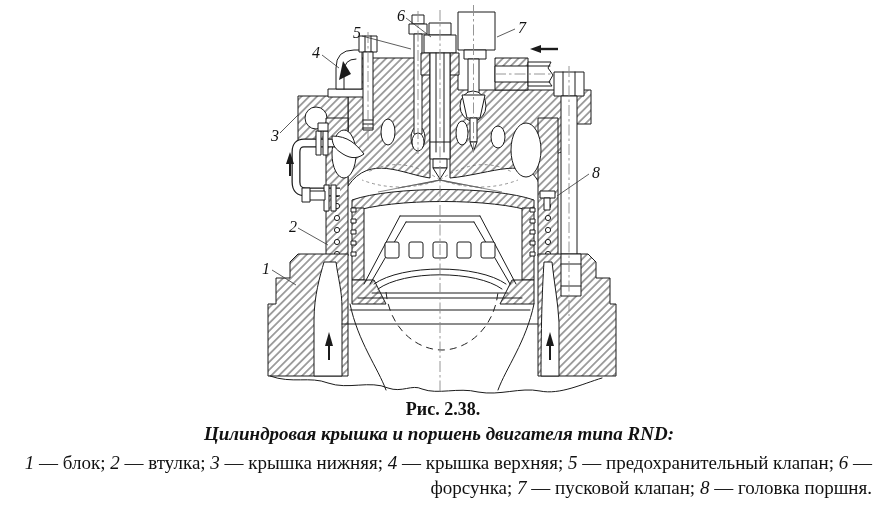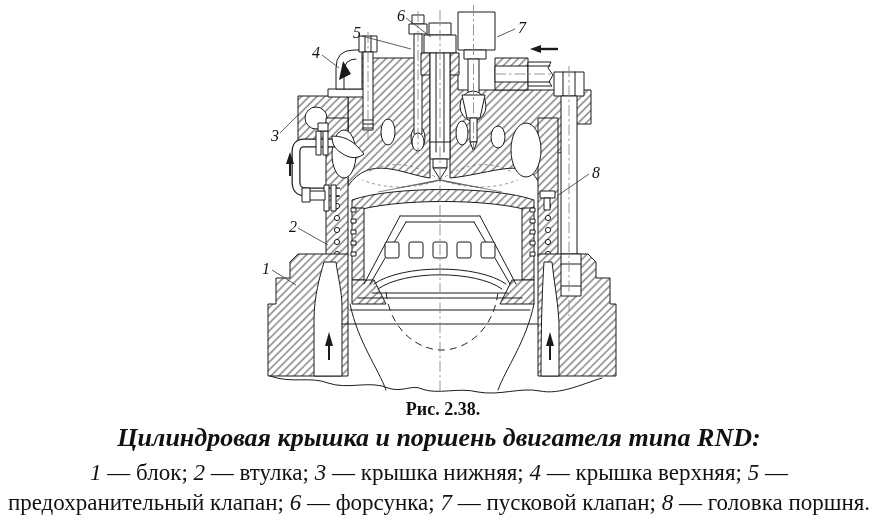--- a/index.html
+++ b/index.html
@@ -11,22 +11,22 @@
   svg .ht{fill:url(#h);stroke:#1b1b1b;stroke-width:1;stroke-linejoin:round;}
   svg .cl{fill:none;stroke:#8a8a8a;stroke-width:0.9;stroke-dasharray:11 3 2.5 3;}
   svg .thin{fill:none;stroke:#555;stroke-width:0.7;}
   svg .dsh{fill:none;stroke:#666;stroke-width:0.7;stroke-dasharray:3 3;}
   svg .dash2{fill:none;stroke:#222;stroke-width:1;stroke-dasharray:7 5;}
   svg .ldr{fill:none;stroke:#333;stroke-width:0.8;}
   svg .blk{fill:#1b1b1b;stroke:none;}
   svg text.callout{font:italic 16px "Liberation Serif",serif;fill:#111;}
   .caption{position:absolute;top:399px;left:0;right:0;text-align:center;}
   .fig-num{font-weight:bold;font-size:18px;margin:0 0 3px 8px;}
-  .fig-title{font-weight:bold;font-style:italic;font-size:26px;margin:0 0 5px 0;}
-  .fig-legend{font-size:23px;line-height:1.32;margin:0 6px;}
+  .fig-title{font-weight:bold;font-style:italic;font-size:19px;margin:0 0 5px 0;}
+  .fig-legend{font-size:19px;line-height:1.32;margin:0 6px;text-align:right;}
   .fig-legend i{font-style:italic;}
 </style>
 </head>
 <body>
 
 <div class="page">
 
   <svg class="diagram" width="390" height="400" viewBox="0 0 390 400">
     <defs>
       <pattern id="h" patternUnits="userSpaceOnUse" width="5.5" height="5.5" patternTransform="rotate(45)">

